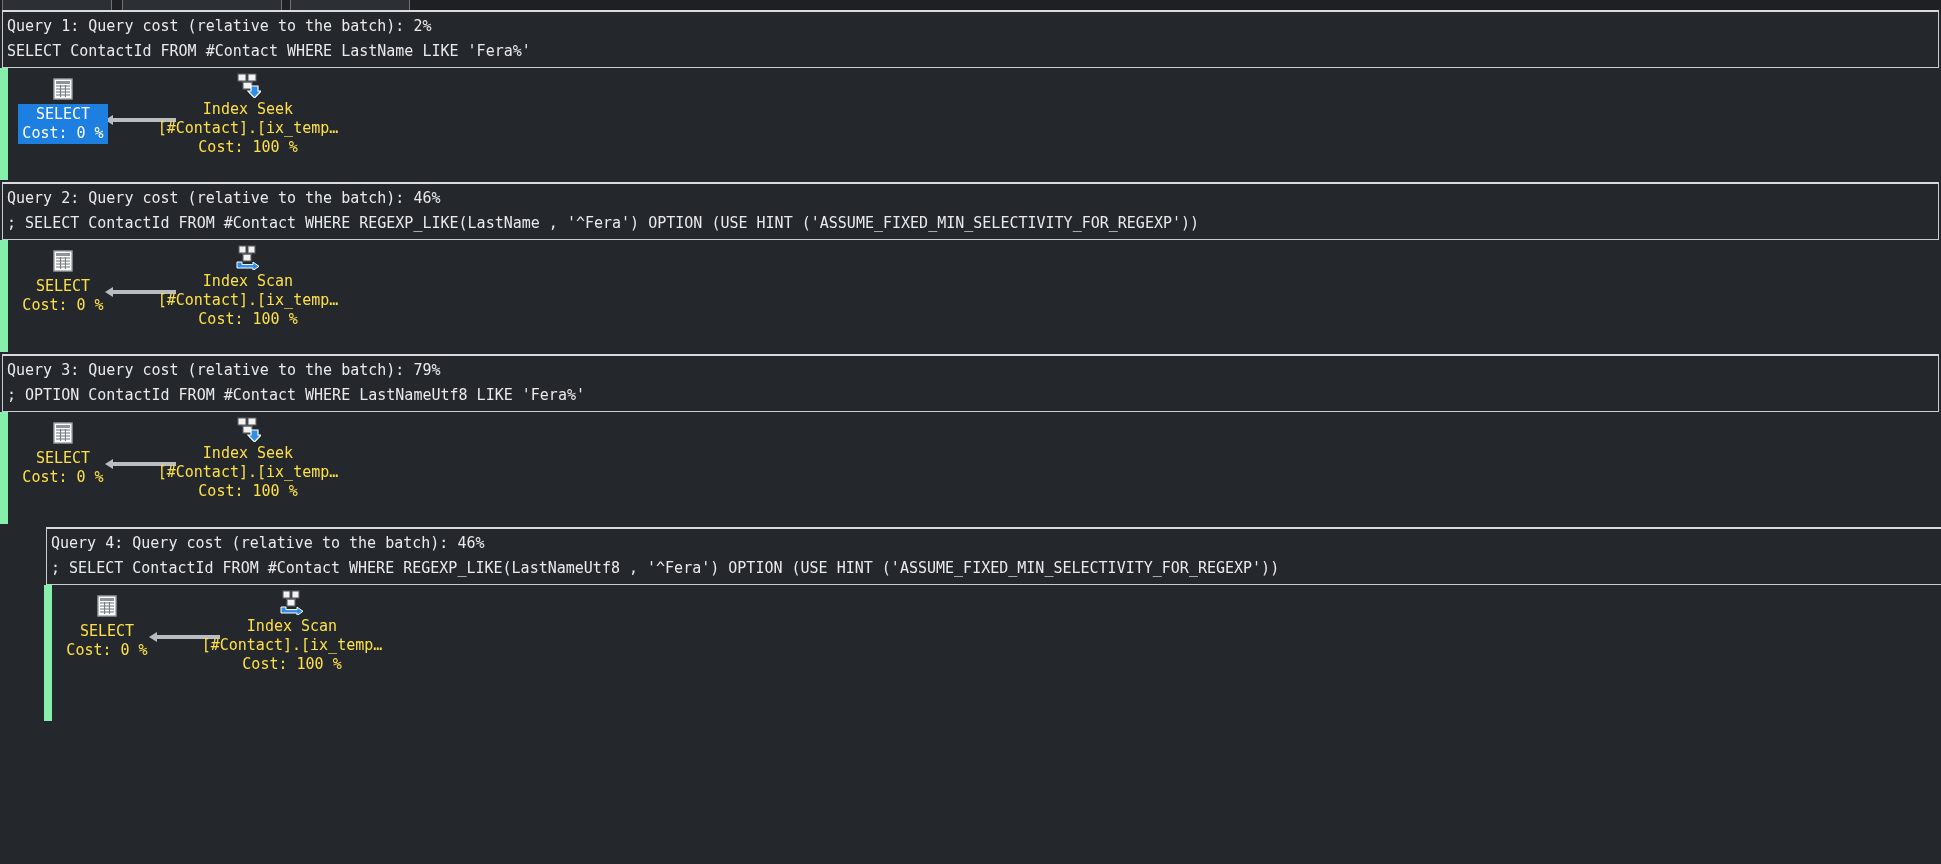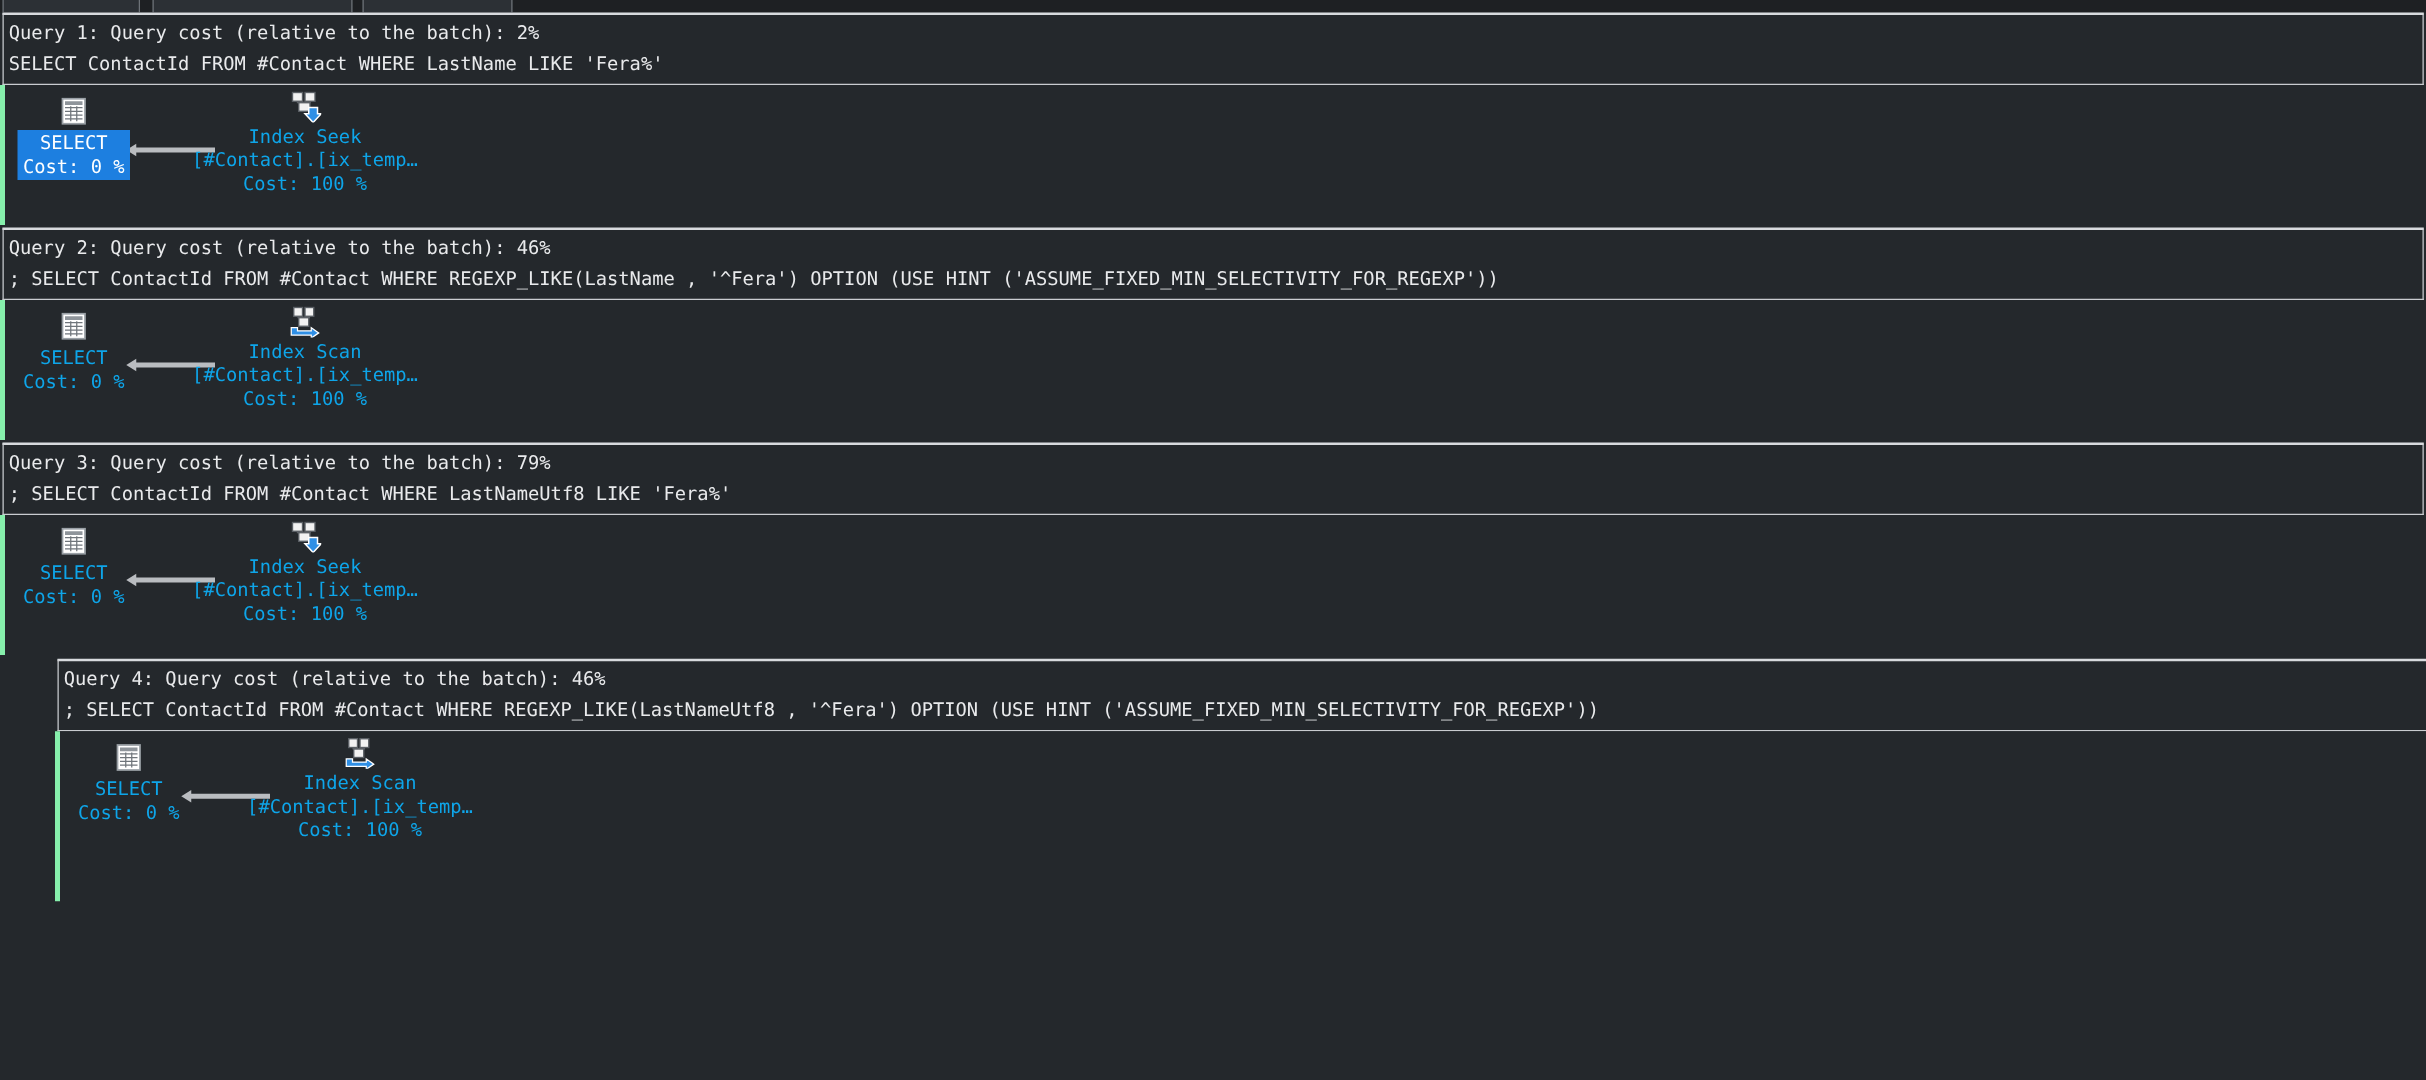--- a/index.html
+++ b/index.html
@@ -78,21 +78,21 @@
     color: #e9eaec;
     white-space: pre;
     padding-left: 4px;
     letter-spacing: 0px;
   }
 
   .plan-area {
     position: relative;
     height: 112px;
     background: #24282c;
-    border-left: 4px solid #86efac;
+    border-left: 8px solid #86efac;
     box-sizing: border-box;
   }
 
   
   .node {
     position: absolute;
     text-align: center;
     white-space: nowrap;
   }
   .node-icon {
@@ -101,21 +101,21 @@
     width: 26px;
     height: 26px;
   }
   .node-label,
   .node-sub,
   .node-cost {
     display: block;
     font-family: "DejaVu Sans Mono", "Liberation Mono", monospace;
     font-size: 15px;
     line-height: 19px;
-    color: #0ea5e9;
+    color: #fde047;
     white-space: pre;
   }
 
   .select-node {
     width: 100px;
     left: 5px;
     top: 8px;
   }
   .select-node .node-text-box {
     display: inline-block;
@@ -269,21 +269,21 @@
         <span class="node-label">Index Scan</span>
         <span class="node-sub">[#Contact].[ix_temp…</span>
         <span class="node-cost">Cost: 100 %</span>
       </div>
     </div>
   </div>
 
   <div class="query-section" id="sec-2" style="top:354px;">
     <div class="query-header">
       <div class="query-header-line">Query 3: Query cost (relative to the batch): 79%</div>
-      <div class="query-header-line">; SELECT ContactId FROM #Contact WHERE LastNameUtf8 LIKE 'Fera%'</div>
+      <div class="query-header-line">; OPTION ContactId FROM #Contact WHERE LastNameUtf8 LIKE 'Fera%'</div>
     </div>
     <div class="plan-area">
       <div class="connector" style="left:104px; top:50px; width:64px;"></div>
 
       <div class="node select-node">
         <svg class="node-icon" viewBox="0 0 26 26">
           <rect x="4" y="3" width="18" height="20" fill="#ffffff" stroke="#9aa0a6" stroke-width="1.4"></rect>
           <rect x="6" y="5" width="14" height="3" fill="#8e949a"></rect>
           <g stroke="#6f757b" stroke-width="1">
             <line x1="6" y1="10" x2="20" y2="10"></line>

